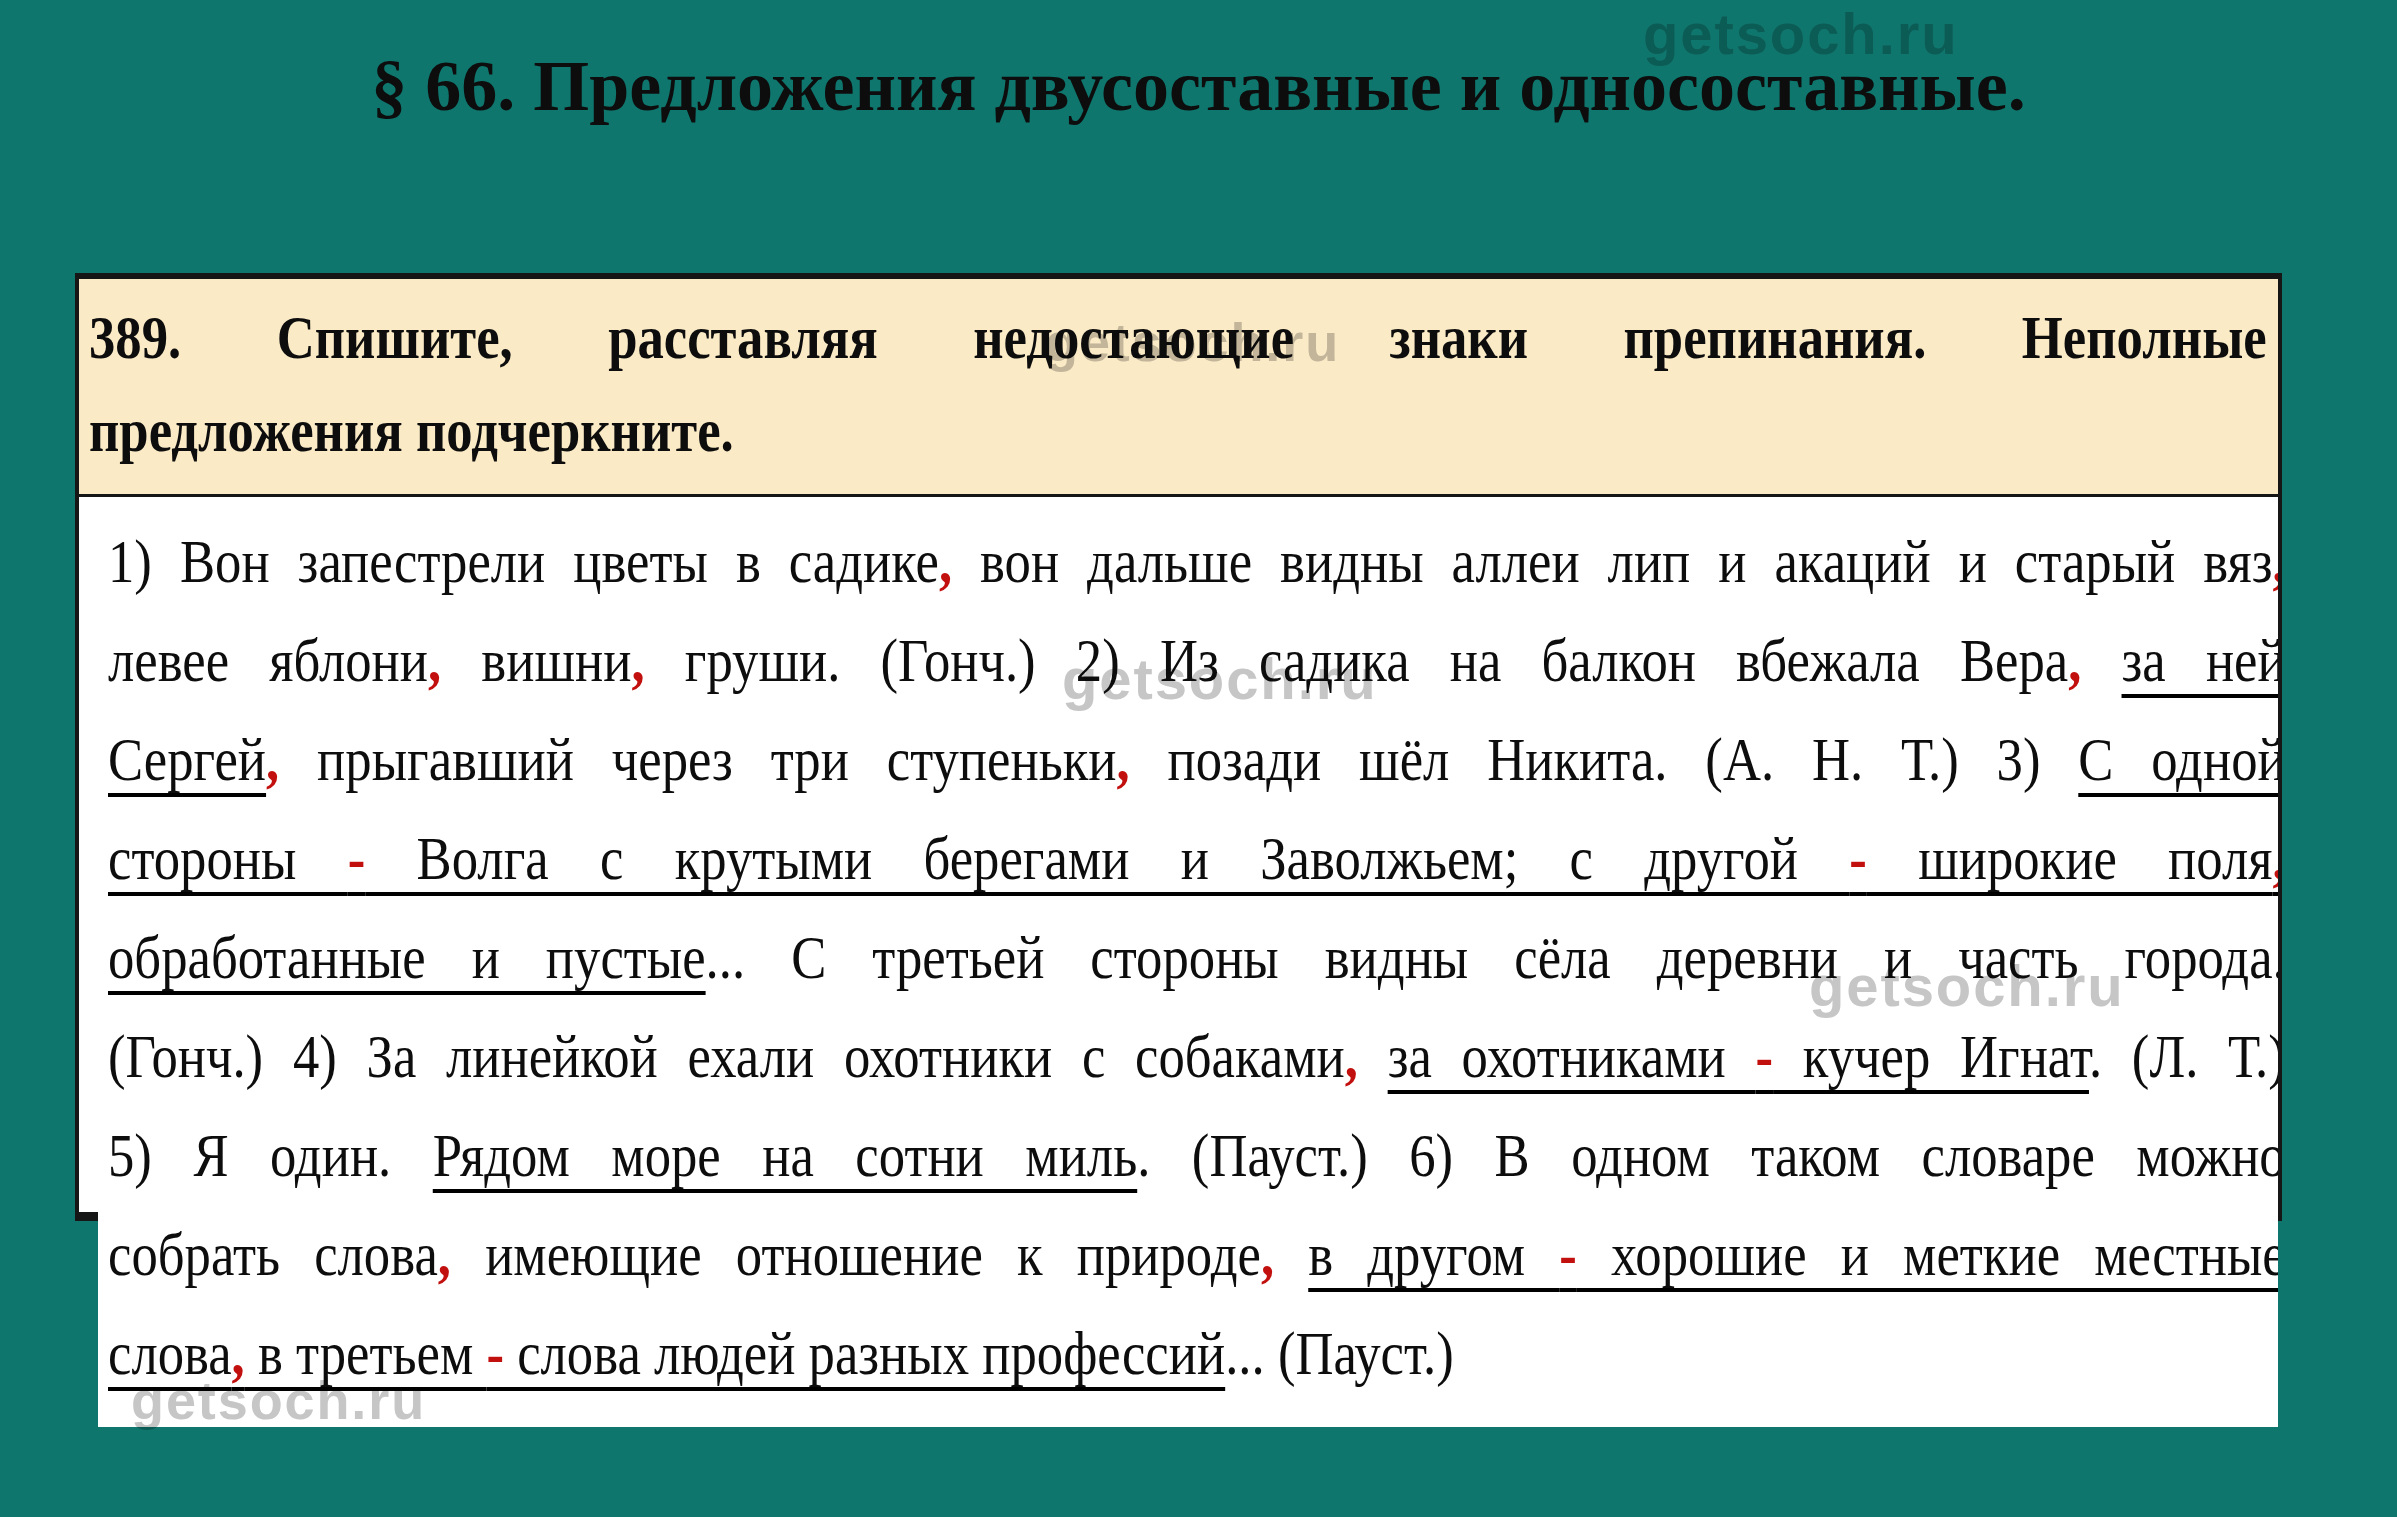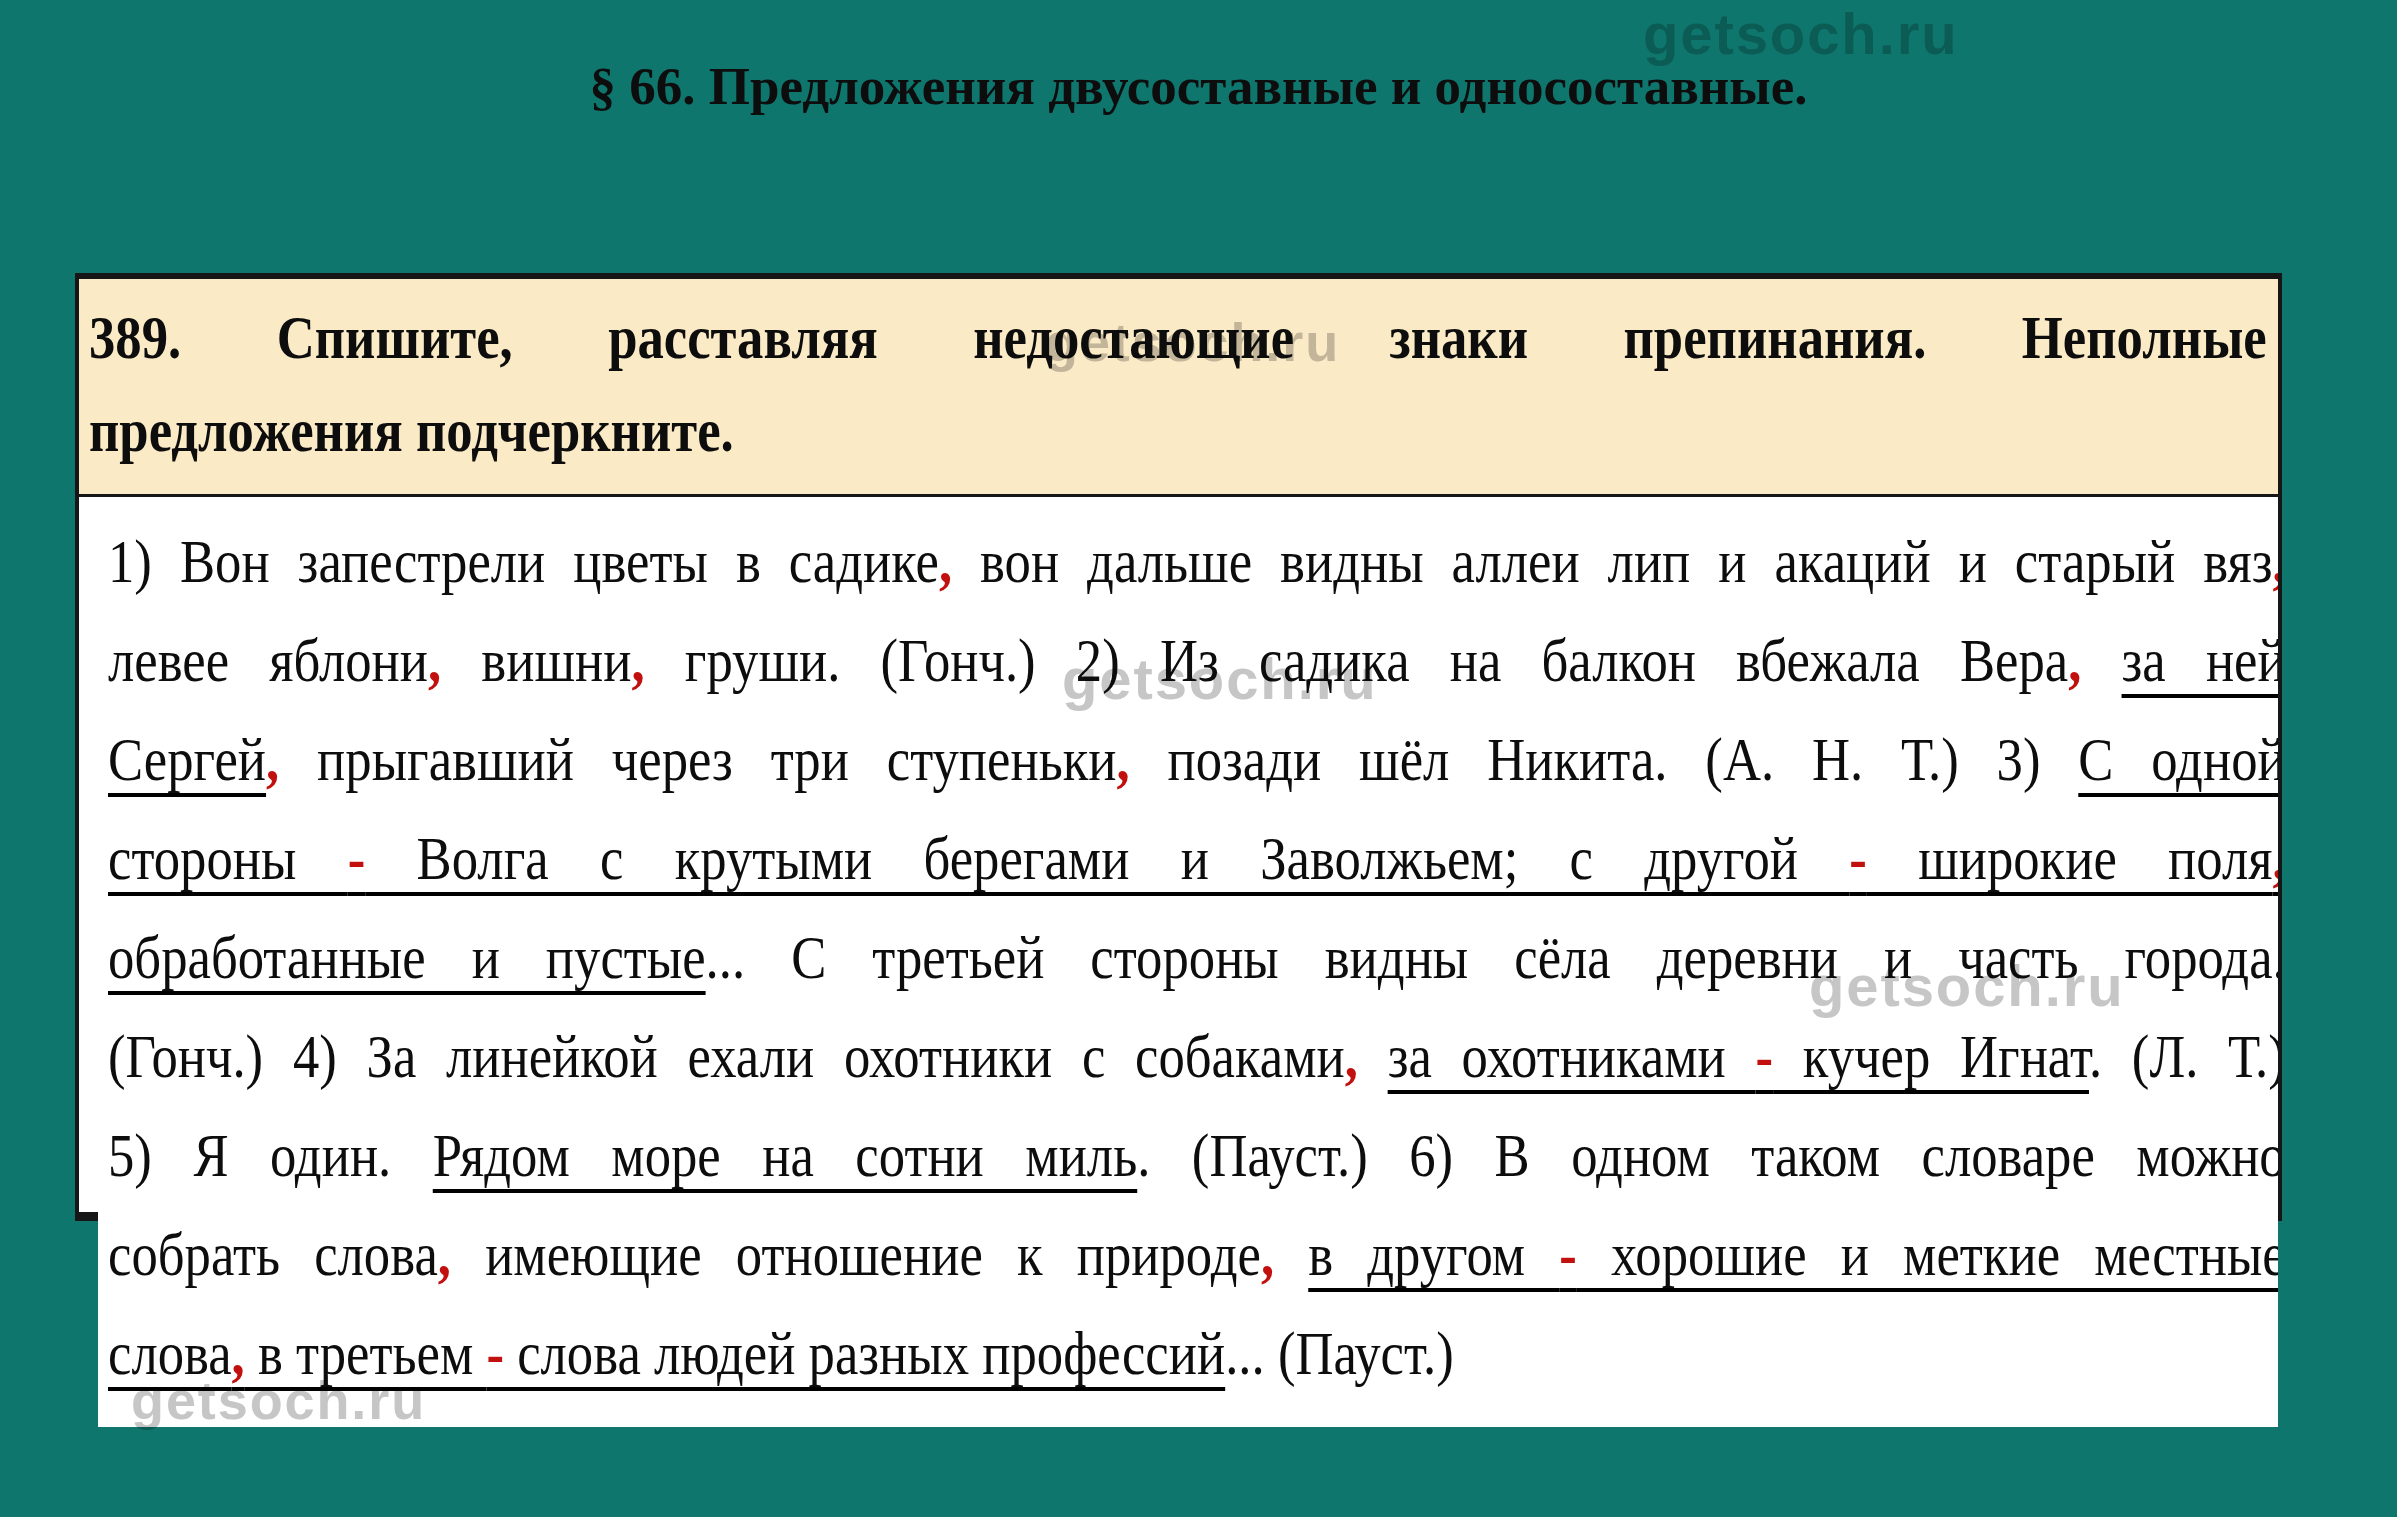--- a/index.html
+++ b/index.html
@@ -32,21 +32,21 @@
   .wm-bottom { left: 131px;  top: 1369px; font-size: 54px; }
 
   
   .title {
     position: absolute;
     top: 23px;
     left: 0;
     width: 2397px;
     text-align: center;
     font-weight: bold;
-    font-size: 53px;
+    font-size: 72px;
     line-height: 127px;
     color: #0d0d0d;
     z-index: 2;
   }
 
   
   .frame {
     position: absolute;
     left: 75px;
     top: 273px;

